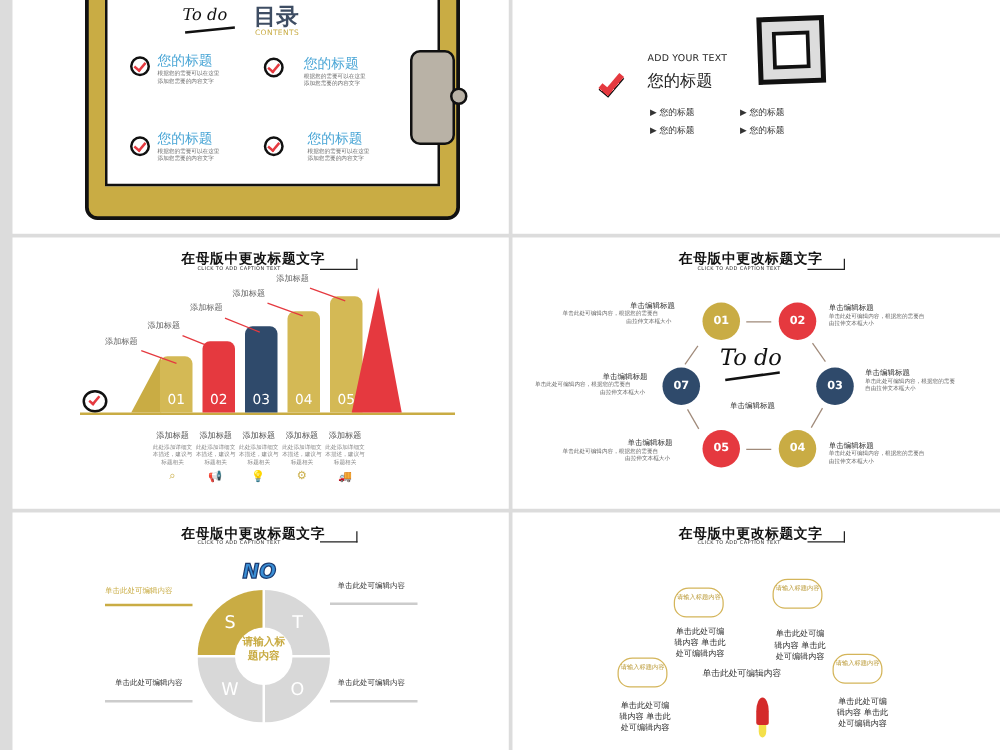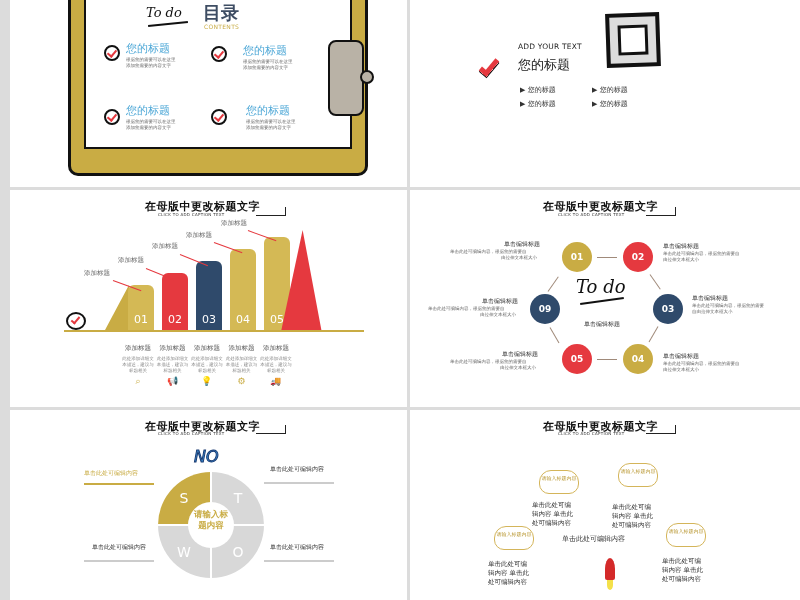--- a/index.html
+++ b/index.html
@@ -34,21 +34,21 @@
 .circ{position:absolute;width:30px;height:30px;border-radius:50%;color:#fff;font-weight:bold;font-size:9px;display:flex;align-items:center;justify-content:center}
 .cy-title{position:absolute;font-size:6px;color:#333;white-space:nowrap}
 .cy-desc{position:absolute;font-size:4.5px;color:#666;line-height:6px;white-space:nowrap}
 .arr{position:absolute;height:1px;background:#a08a7a;transform-origin:left center}
 
 .quad{position:absolute;width:52px;height:52px;display:flex;align-items:center;justify-content:center;color:#fff;font-size:14px}
 .sw-text{position:absolute;font-size:6px;color:#333;text-align:center;line-height:8px}
 .sw-line{position:absolute;height:2px;background:#ccc}
 
 .cloud{position:absolute;width:40px;height:24px;border:1px solid #d4b55a;border-radius:12px 12px 10px 10px;font-size:5px;color:#b8962f;text-align:center;line-height:7px;padding-top:4px}
-.cl-text{position:absolute;font-size:6.5px;color:#333;text-align:left;line-height:9px;white-space:pre-line}
+.cl-text{position:absolute;font-size:6.5px;color:#333;text-align:center;line-height:9px;white-space:pre-line}
 </style>
 </head>
 <body>
 
 <div class="slide" id="s1">
   <div class="board">
     <div class="paper">
       <div class="abs" style="left:60px;top:6px;font-family:'DejaVu Serif',serif;font-style:italic;font-size:13px;color:#111">To do</div>
       <div class="abs" style="left:62px;top:24px;width:40px;height:2px;background:#111;transform:rotate(-6deg)"></div>
       <div class="abs" style="left:117px;top:2px;font-size:18px;font-weight:bold;color:#3e4d63">目录</div>
@@ -166,21 +166,21 @@
 <div class="slide" id="s4">
   <div class="hdr-title" style="left:133px;top:9px">在母版中更改标题文字</div>
   <div class="hdr-sub" style="left:148px;top:22px">CLICK TO ADD CAPTION TEXT</div>
   <div class="abs" style="left:236px;top:17px;width:30px;height:9px;border-bottom:1.5px solid #222;border-right:1.5px solid #222"></div>
 
   <div class="circ" style="left:152px;top:52px;background:#c9ac44">01</div>
   <div class="circ" style="left:213px;top:52px;background:#e5393f">02</div>
   <div class="circ" style="left:243px;top:104px;background:#2f4a6b">03</div>
   <div class="circ" style="left:213px;top:154px;background:#c9ac44">04</div>
   <div class="circ" style="left:152px;top:154px;background:#e5393f">05</div>
-  <div class="circ" style="left:120px;top:104px;background:#2f4a6b">09</div>
+  <div class="circ" style="left:120px;top:104px;background:#2f4a6b">07</div>
 
   <div class="arr" style="left:187px;top:67px;width:20px"></div>
   <div class="arr" style="left:240px;top:84px;width:18px;transform:rotate(55deg)"></div>
   <div class="arr" style="left:248px;top:136px;width:18px;transform:rotate(120deg)"></div>
   <div class="arr" style="left:187px;top:169px;width:20px"></div>
   <div class="arr" style="left:140px;top:137px;width:18px;transform:rotate(60deg)"></div>
   <div class="arr" style="left:138px;top:101px;width:18px;transform:rotate(-55deg)"></div>
 
   <div class="abs" style="left:166px;top:86px;font-family:'DejaVu Serif',serif;font-style:italic;font-size:18px;color:#111">To do</div>
   <div class="abs" style="left:170px;top:110px;width:44px;height:2px;background:#111;transform:rotate(-8deg)"></div>
@@ -209,21 +209,21 @@
   <div class="cy-title" style="left:72px;top:107px">单击编辑标题</div>
   <div class="cy-desc" style="left:18px;top:116px">单击此处可编辑内容，根据您的需要自</div>
   <div class="cy-desc" style="left:70px;top:122px">由拉伸文本框大小</div>
 </div>
 
 <div class="slide" id="s5">
   <div class="hdr-title" style="left:135px;top:9px">在母版中更改标题文字</div>
   <div class="hdr-sub" style="left:148px;top:21px">CLICK TO ADD CAPTION TEXT</div>
   <div class="abs" style="left:246px;top:15px;width:30px;height:9px;border-bottom:1.5px solid #222;border-right:1.5px solid #222"></div>
 
-  <div class="abs" style="left:184px;top:37px;font-size:16px;font-weight:normal;color:#3a8fd6;-webkit-text-stroke:1px #1a3a70;font-style:italic">NO</div>
+  <div class="abs" style="left:184px;top:37px;font-size:16px;font-weight:bold;color:#3a8fd6;-webkit-text-stroke:1px #1a3a70;font-style:italic">NO</div>
 
   <div class="abs" style="left:148px;top:62px;width:106px;height:106px;border-radius:50%;overflow:hidden">
     <div class="quad" style="left:0;top:0;background:#c9ac44">S</div>
     <div class="quad" style="left:54px;top:0;background:#d8d8d8">T</div>
     <div class="quad" style="left:0;top:54px;background:#d8d8d8">W</div>
     <div class="quad" style="left:54px;top:54px;background:#d8d8d8">O</div>
   </div>
   <div class="abs" style="left:178px;top:92px;width:46px;height:46px;border-radius:50%;background:#fff;color:#c9ac44;font-size:8.5px;text-align:center;line-height:11px;padding:7px 6px;font-weight:bold">请输入标题内容</div>
 
   <div class="sw-text" style="left:74px;top:59px;color:#c9ac44">单击此处可编辑内容</div>

